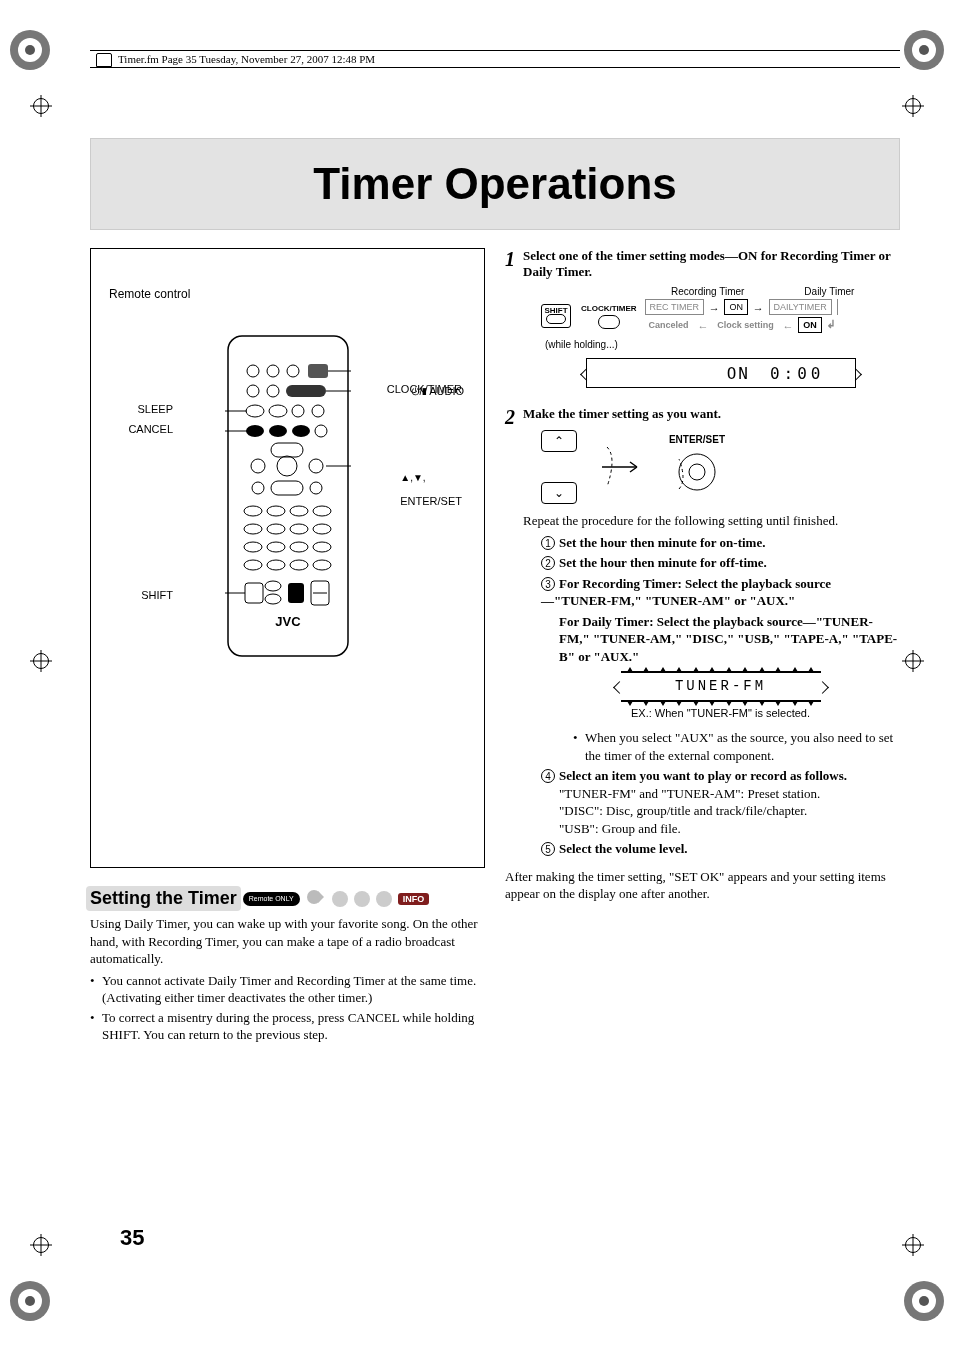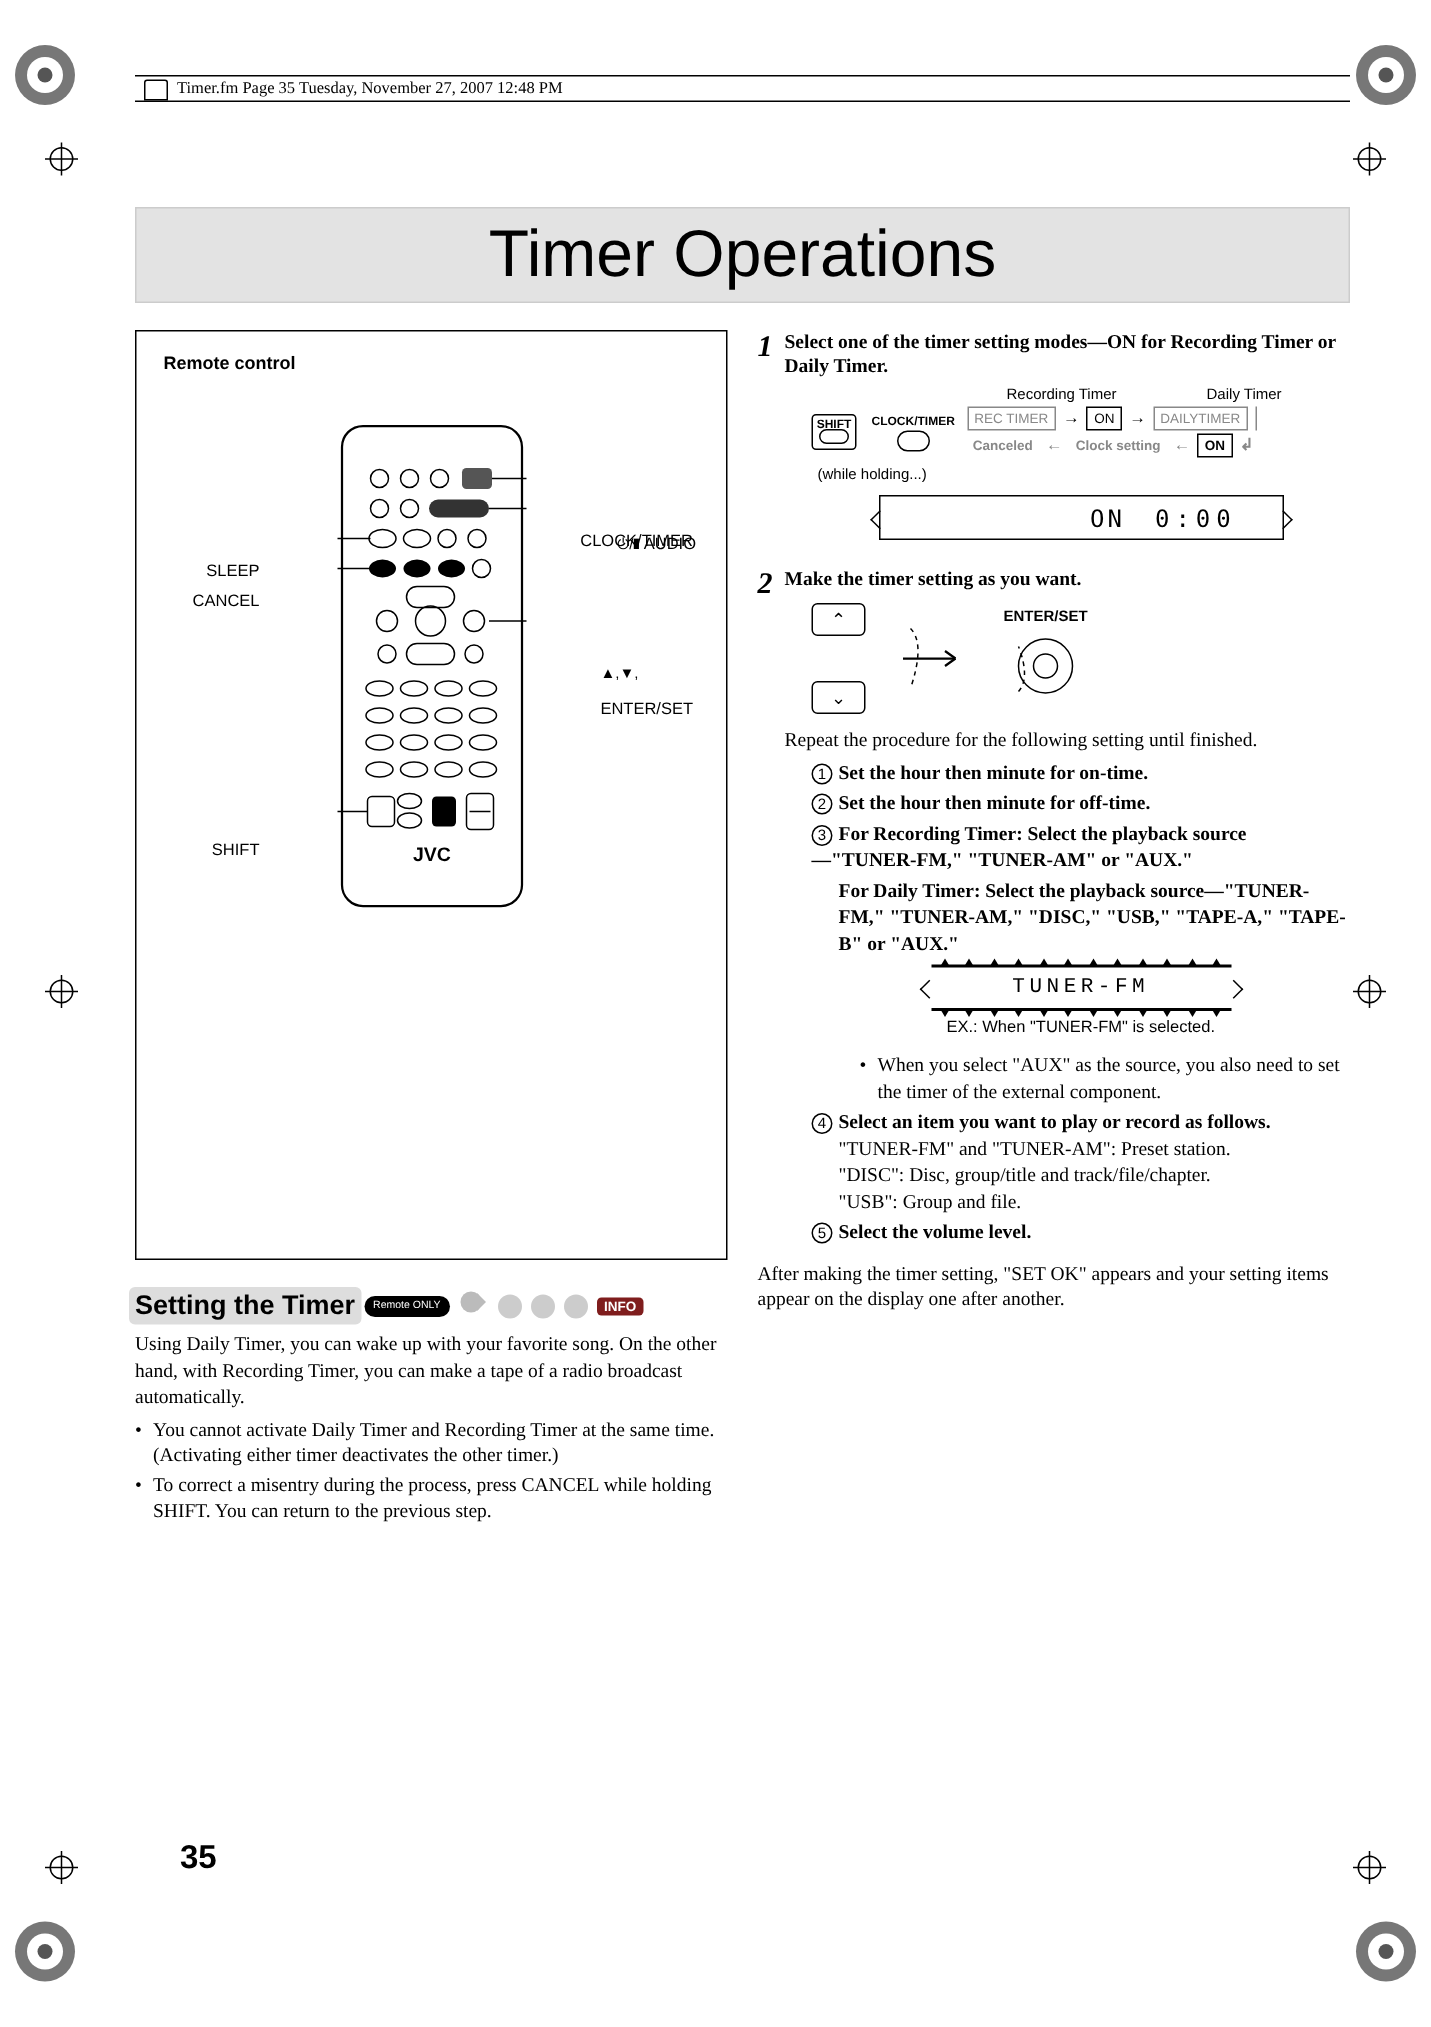--- a/index.html
+++ b/index.html
@@ -57,42 +57,43 @@
     border-radius: 2px 2px 0 0;
   }
   .title-band {
     margin-top: 70px;
     background: #e3e3e3;
     border: 1px solid #ccc;
     padding: 6px 0;
     text-align: center;
   }
   .title-band h1 {
-    margin: 0;
+    margin: 14px;
     font-family: Arial, Helvetica, sans-serif;
-    font-weight: normal;
+    font-weight: bold;
     font-size: 44px;
     letter-spacing: 0px;
   }
   .columns {
     display: flex;
     gap: 20px;
     margin-top: 18px;
   }
   .col { flex: 1; }
   .remote-box {
     border: 1px solid #000;
     height: 620px;
     padding: 14px 18px;
     position: relative;
   }
   .remote-label {
     font-family: Arial, Helvetica, sans-serif;
-    font-weight: bold;
+    font-weight: normal;
     font-size: 12px;
+    margin-top: 24px;
   }
   .remote-svg-wrap { display:flex; justify-content:center; margin-top: 30px;}
   .callout { position:absolute; font-family: Arial, sans-serif; font-size:11px; }
   .callout.r1 { top: 112px; right: 20px; margin-top: 24px; }
   .callout.r2 { top: 134px; right: 22px; }
   .callout.r3 { top: 210px; right: 22px; white-space: pre-line; }
   .callout.l1 { top: 154px; left: 22px; text-align:right; width:60px;}
   .callout.l2 { top: 174px; left: 22px; text-align:right; width:60px;}
   .callout.l3 { top: 340px; left: 22px; text-align:right; width:60px;}
   .section-heading {

